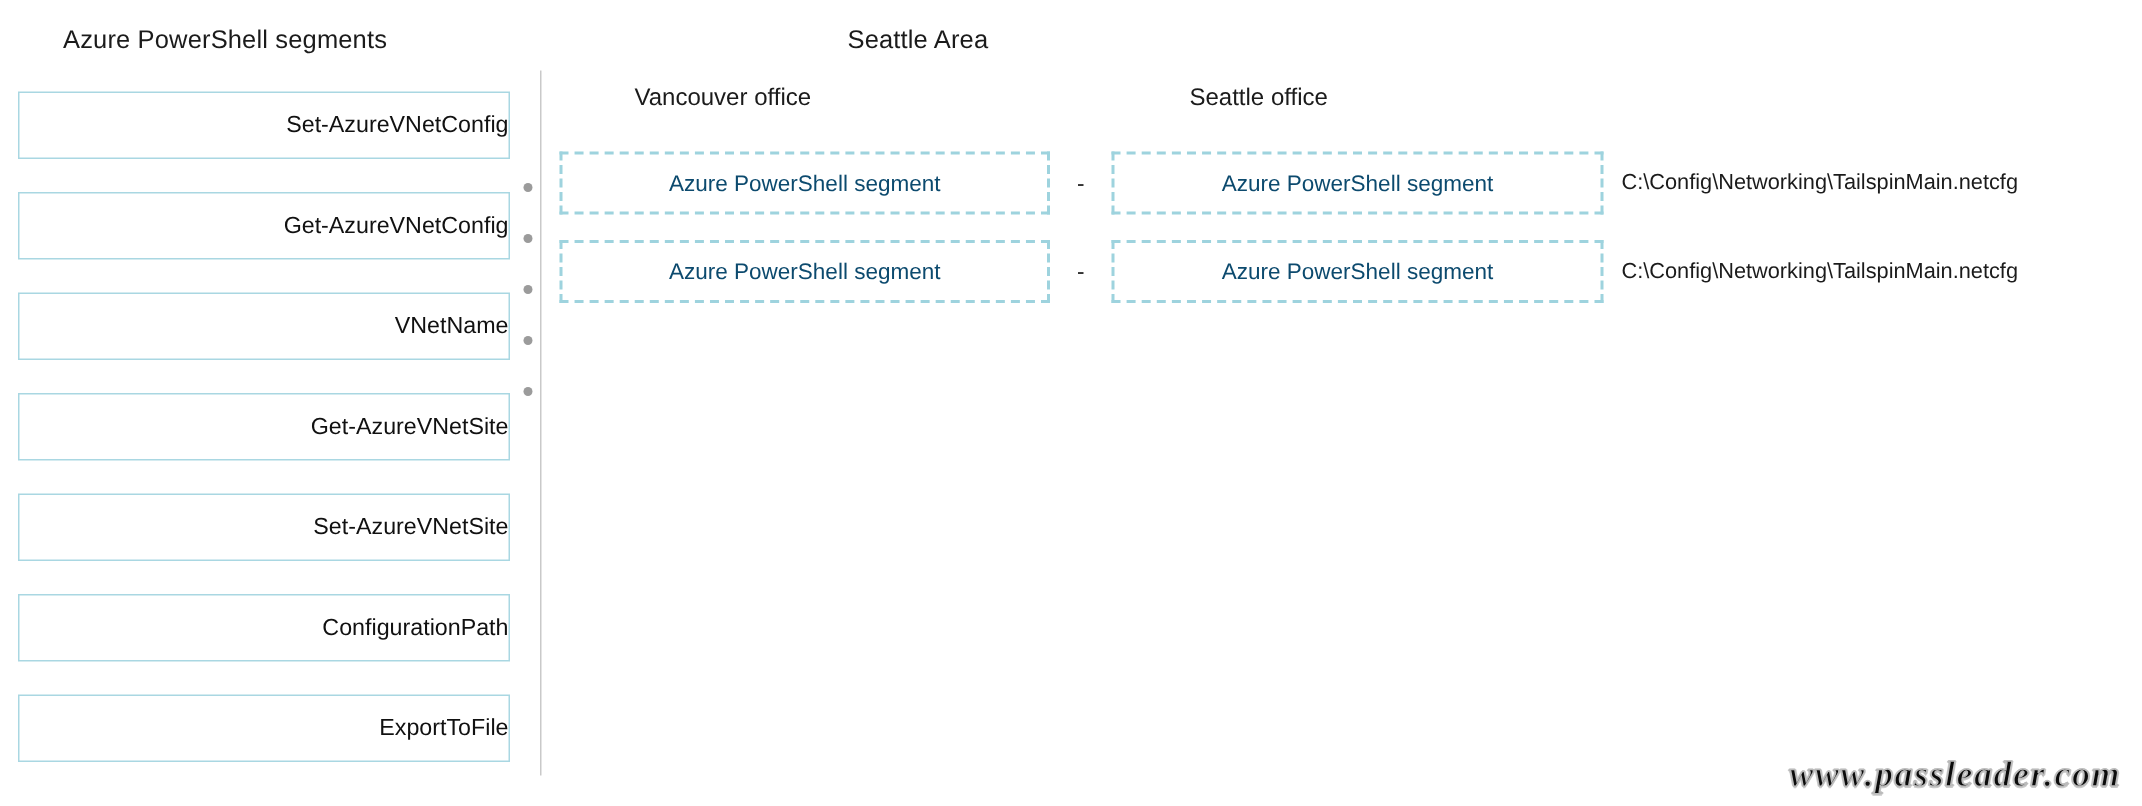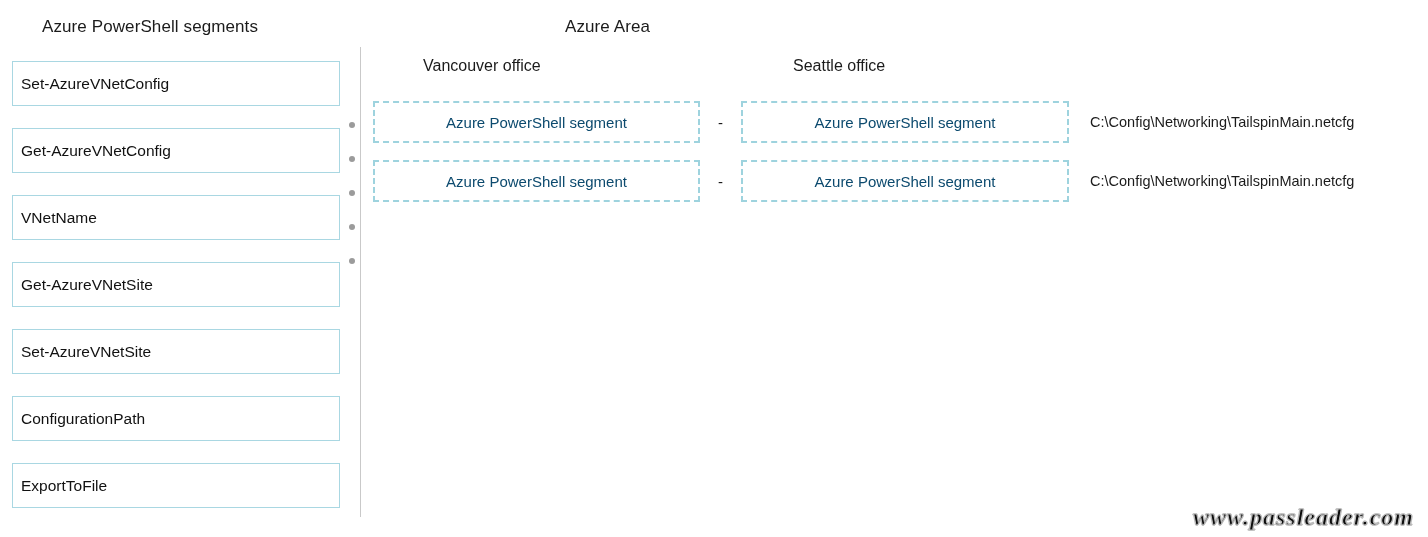--- a/index.html
+++ b/index.html
@@ -54,20 +54,21 @@
   .source-box {
     box-sizing: border-box;
     height: 45px;
     width: 328px;
     border: 1px solid #a9d7e2;
     background: #ffffff;
     margin-bottom: 22px;
     display: flex;
     align-items: center;
     padding-left: 8px;
+    justify-content: flex-end;
   }
   .source-box .label {
     font-size: 15.5px;
     color: #111111;
     white-space: nowrap;
   }
 
   
   #divider {
     position: absolute;
@@ -120,21 +121,21 @@
 
   .row-dash {
     width: 41px;
     text-align: center;
     font-size: 15px;
     color: #1b1b1b;
     flex: 0 0 41px;
   }
 
   .row-path {
-    margin-left: 21px;
+    margin-left: 12px;
     font-size: 14.5px;
     color: #1b1b1b;
     white-space: nowrap;
   }
 
   
   #watermark {
     position: absolute;
     right: 14px;
     bottom: 6px;
@@ -153,21 +154,21 @@
     user-select: none;
   }
 </style>
 </head>
 <body>
 
 <div class="canvas">
 
   <div class="heading" id="segments-title">Azure PowerShell segments</div>
 
-  <div class="heading" id="answer-title">Azure Area</div>
+  <div class="heading" id="answer-title">Seattle Area</div>
 
   <div class="column-label" id="vancouver-label">Vancouver office</div>
 
   <div class="column-label" id="seattle-label">Seattle office</div>
 
   <div class="source-list">
     <div class="source-box">
       <span class="label">Set-AzureVNetConfig</span>
     </div>
     <div class="source-box">

